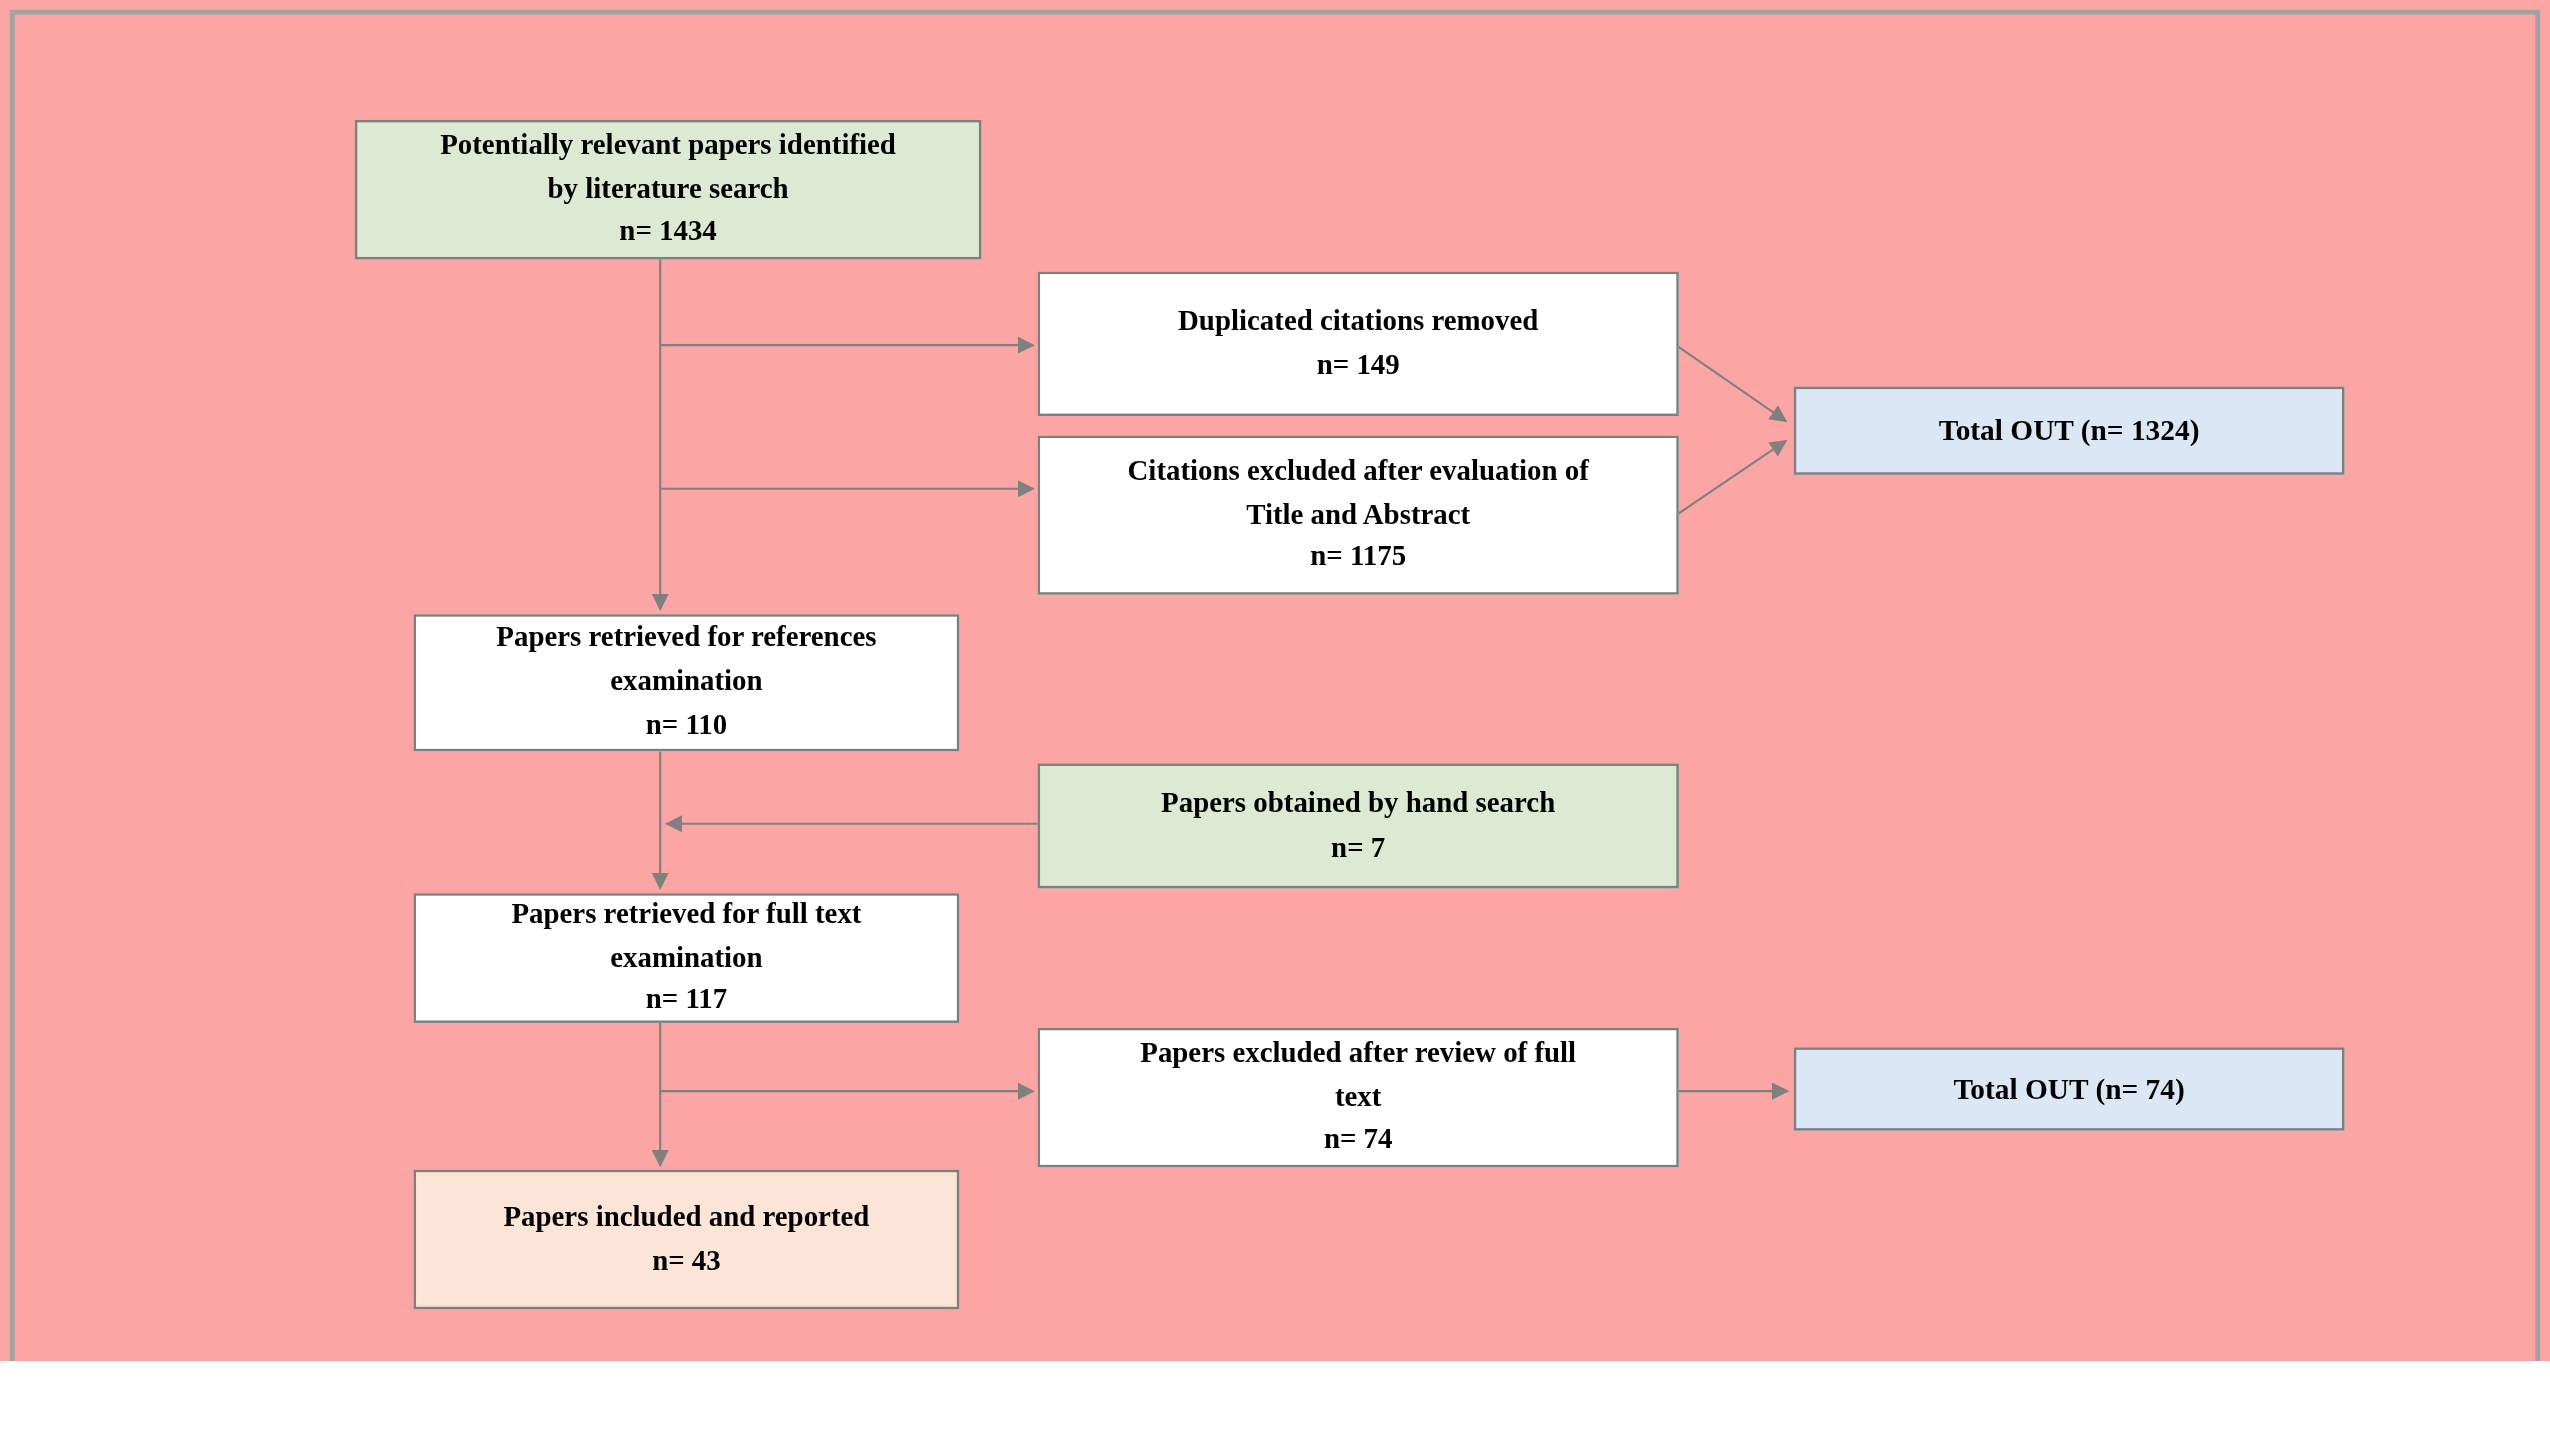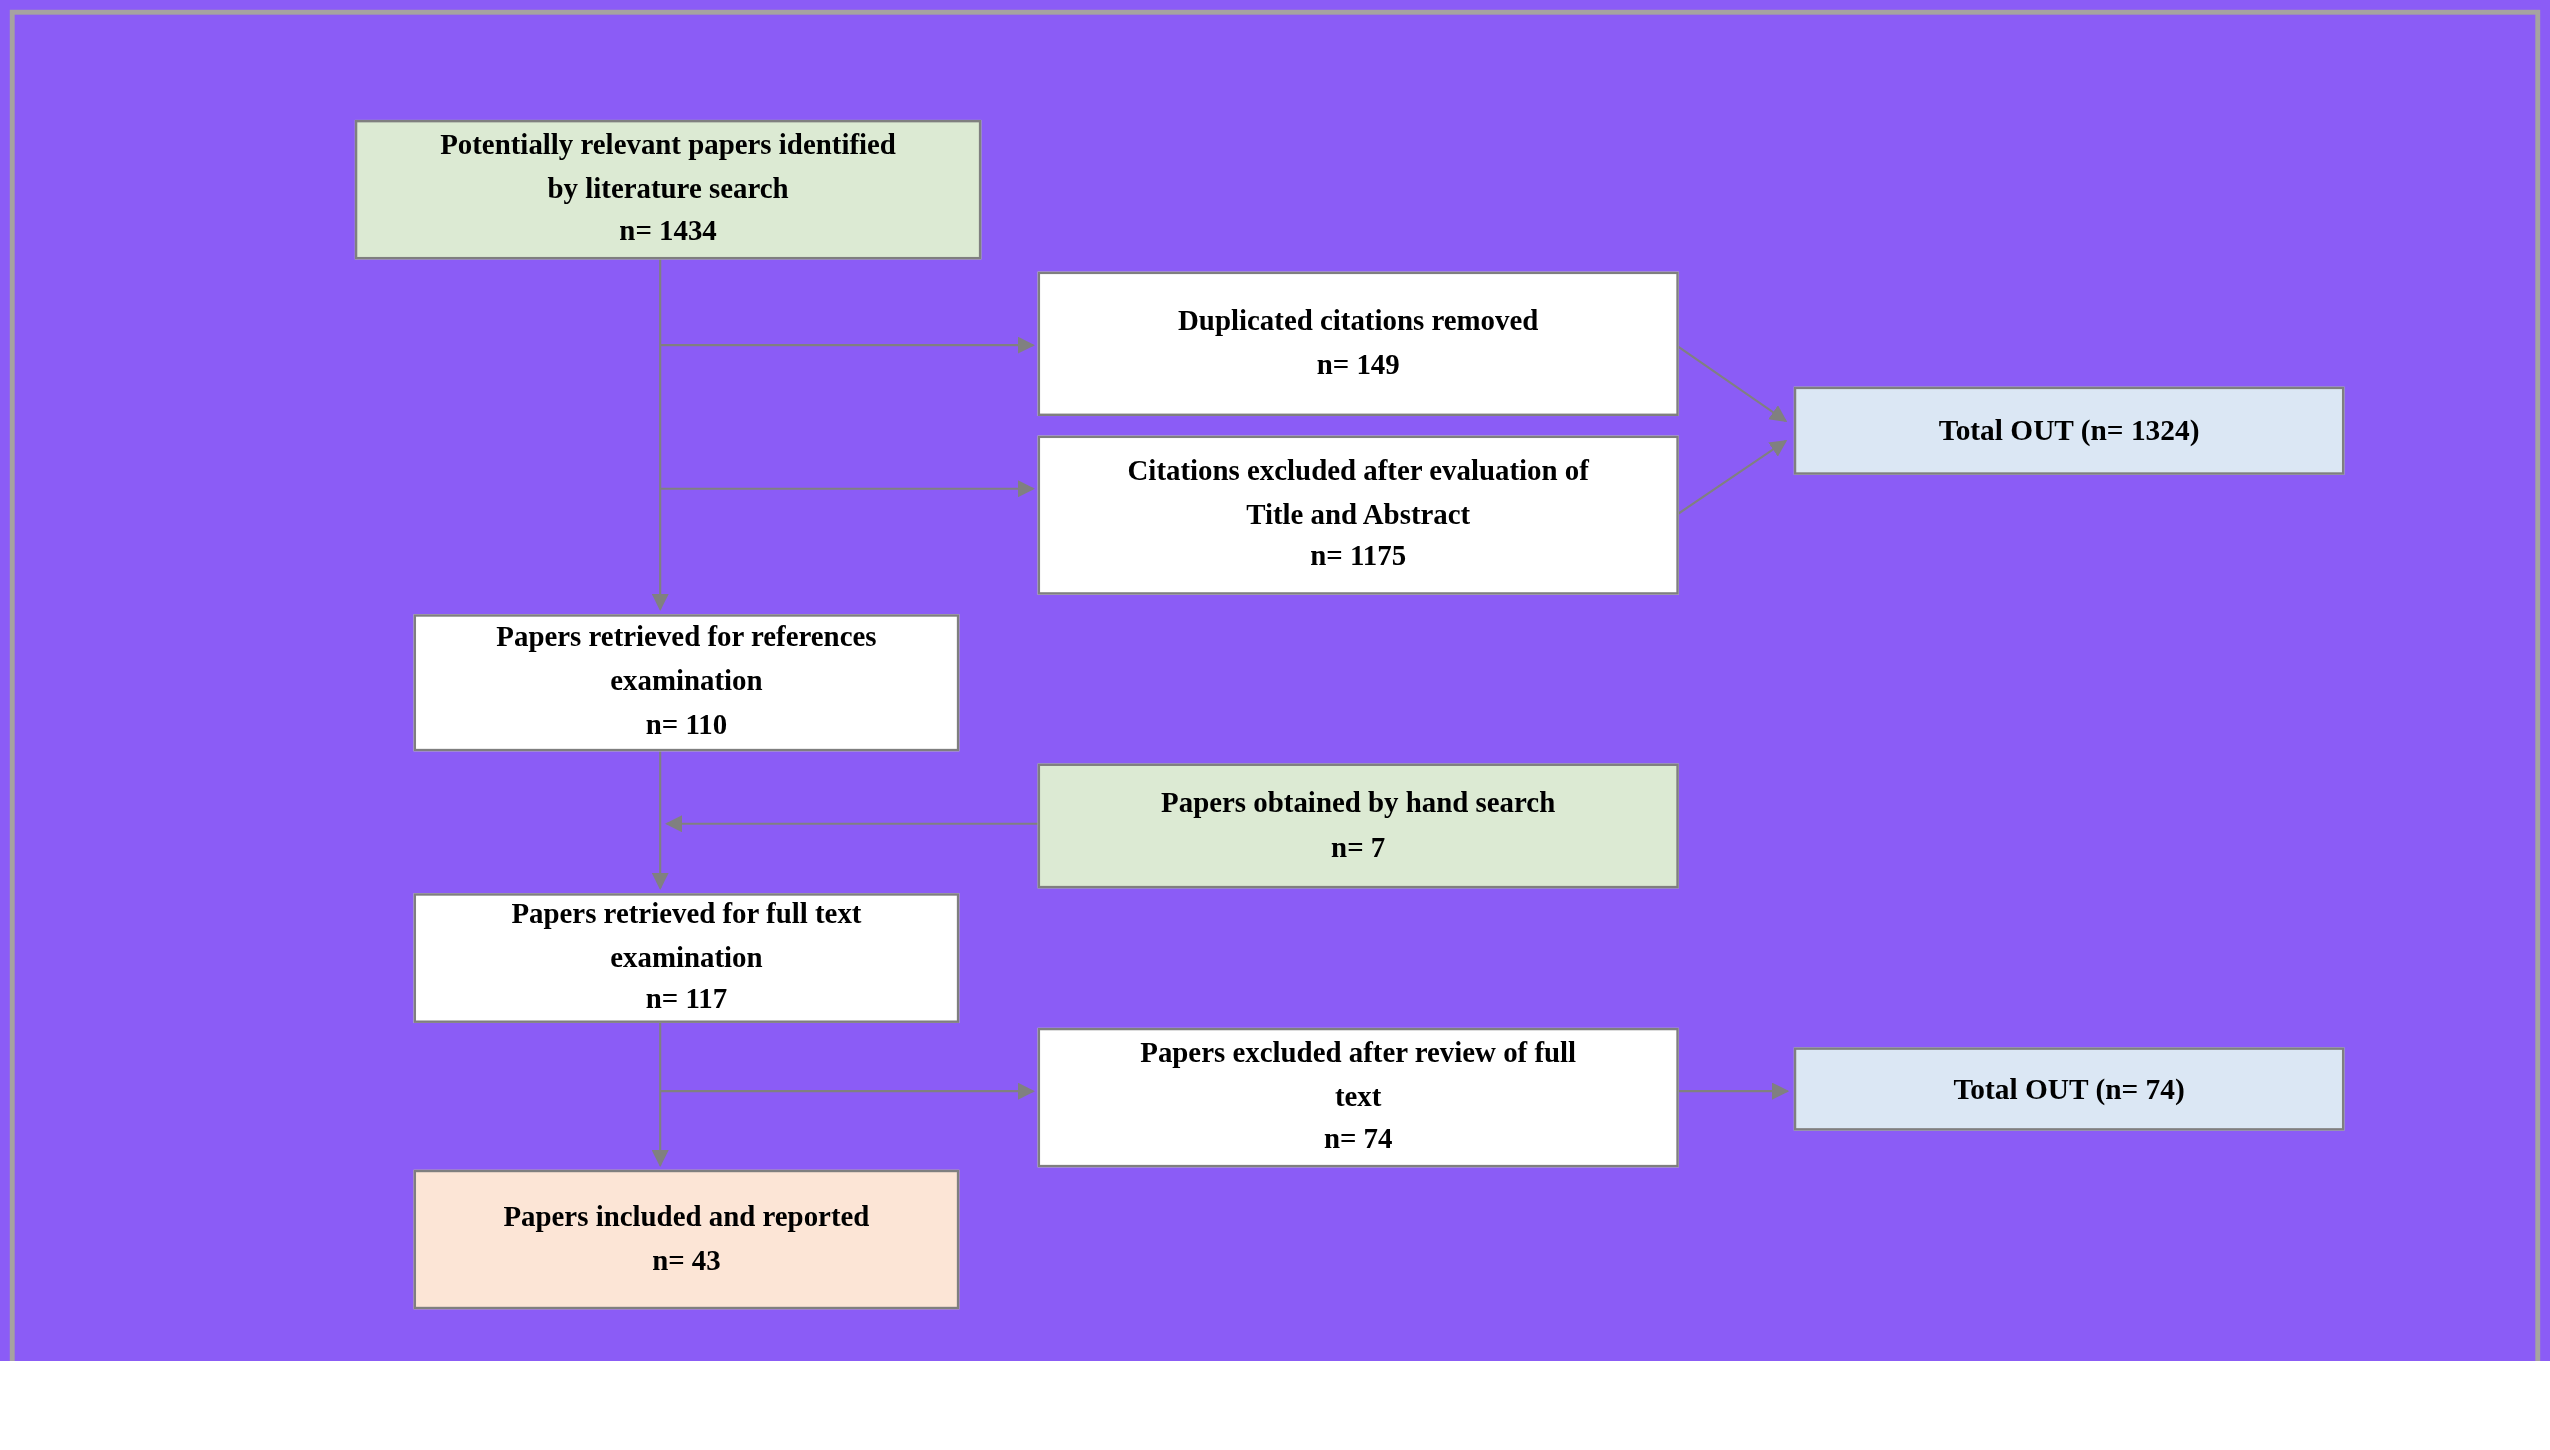--- a/index.html
+++ b/index.html
@@ -1,20 +1,20 @@
 <!DOCTYPE html>
 <html style="font-size:10.8px"><head>
 <meta charset="utf-8">
 <style>
   html, body { margin: 0; padding: 0; background: #ffffff; }
   .stage {
     position: relative;
     width: 2550px;
     height: 1361px;
-    background: #8b5cf6;
+    background: #fca5a5;
     overflow: hidden;
   }
   
   .canvas {
     position: absolute;
     left: 0; top: 0;
     width: 1042px;
     height: 593px;
     transform: scale(2.4472);
     transform-origin: 0 0;

